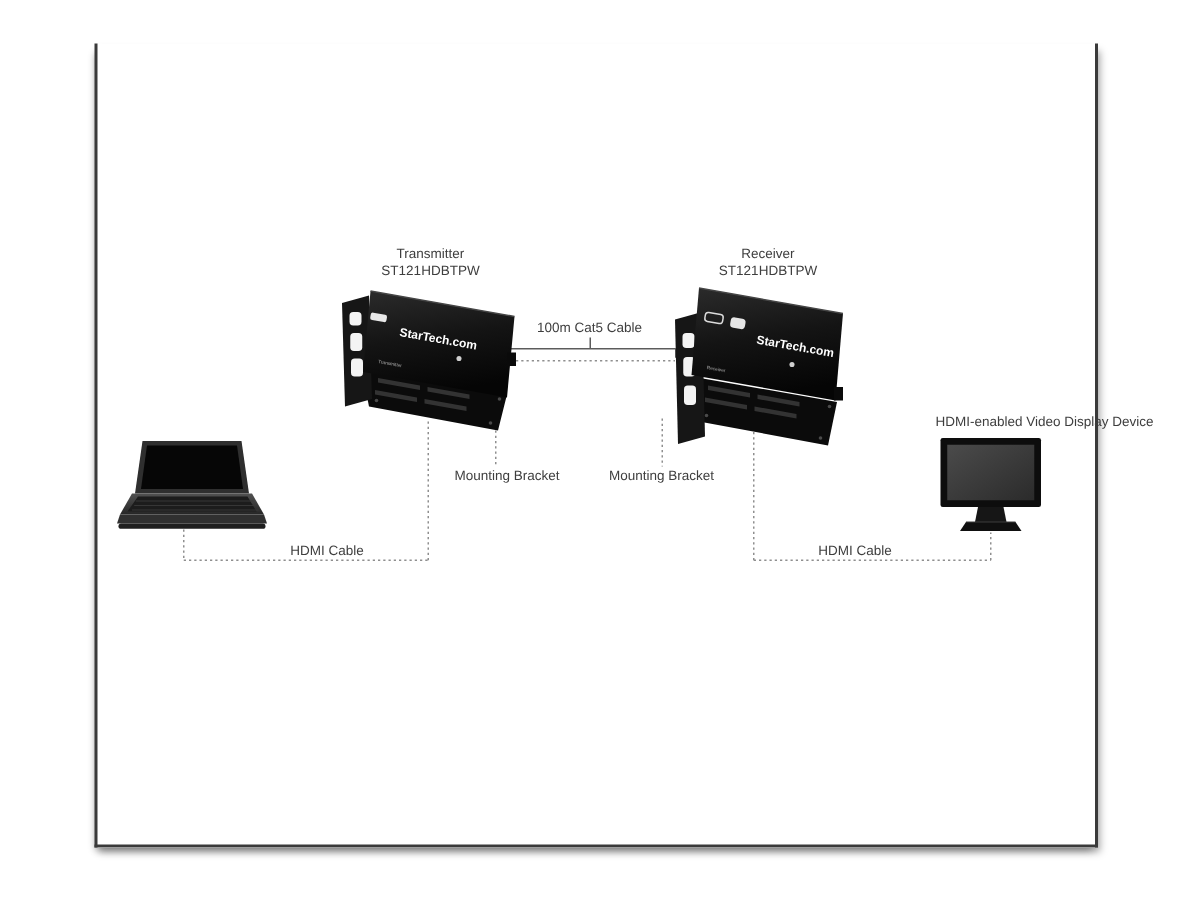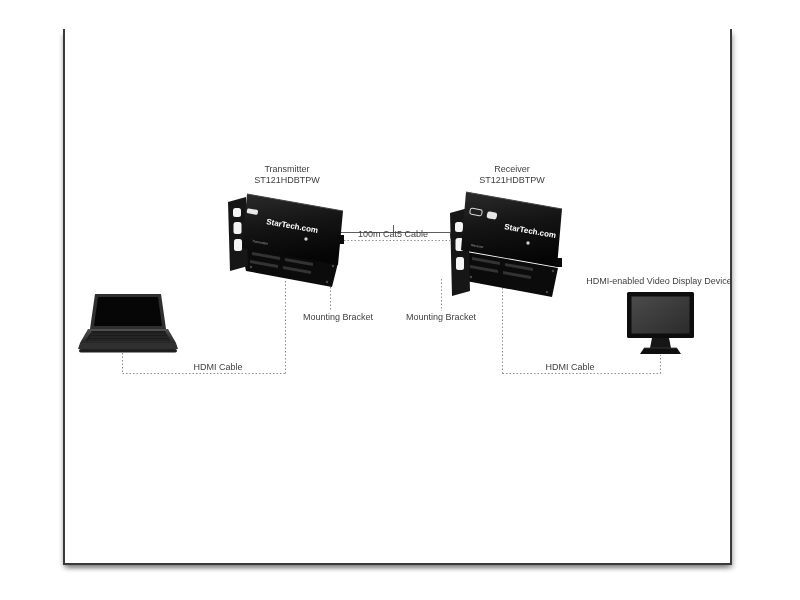--- a/index.html
+++ b/index.html
@@ -138,24 +138,24 @@
   <div class="lbl" style="left:187px;top:164px;">
     <div>Transmitter</div>
     <div>ST121HDBTPW</div>
   </div>
 
   <div class="lbl" style="left:412px;top:164px;">
     <div>Receiver</div>
     <div>ST121HDBTPW</div>
   </div>
 
-  <div class="lbl" style="left:293px;top:213px;margin-top:16px;">100m Cat5 Cable</div>
+  <div class="lbl" style="left:293px;top:213px;">100m Cat5 Cable</div>
 
 
-  <div class="lbl wide" style="left:549px;top:276px;">HDMI-enabled Video Display Device</div>
+  <div class="lbl wide" style="left:549px;top:276px;text-align:right;">HDMI-enabled Video Display Device</div>
 
   <div class="lbl" style="left:238px;top:312px;">Mounting Bracket</div>
 
   <div class="lbl" style="left:341px;top:312px;">Mounting Bracket</div>
 
   <div class="lbl" style="left:118px;top:362px;">HDMI Cable</div>
 
   <div class="lbl" style="left:470px;top:362px;">HDMI Cable</div>
 
 </div>

